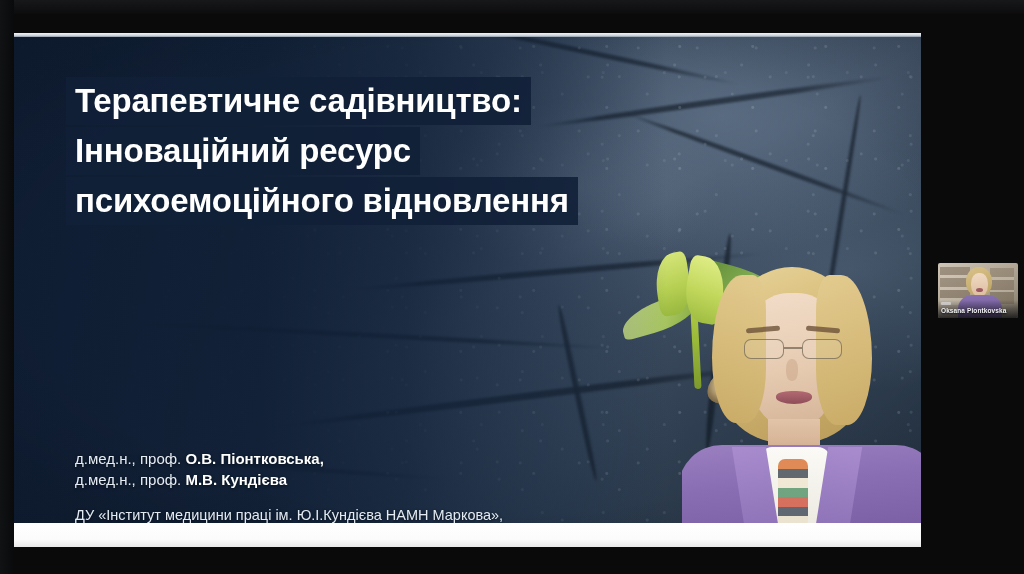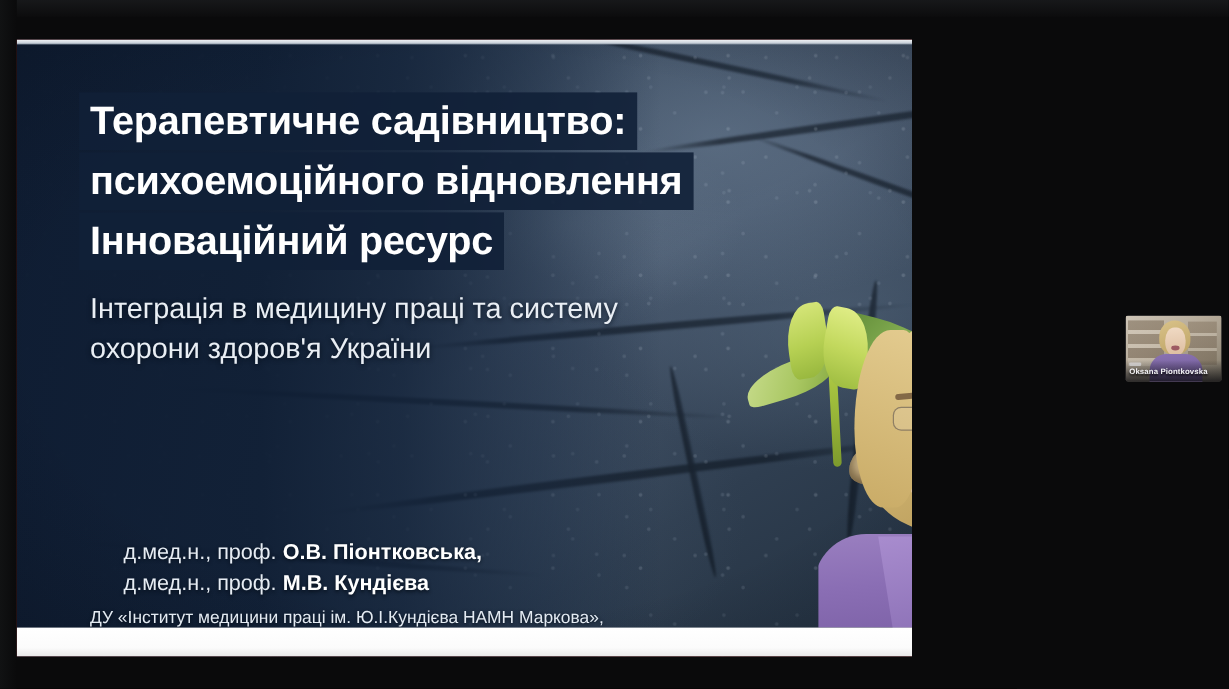--- a/index.html
+++ b/index.html
@@ -23,23 +23,23 @@
   }
   .chrome-left {
     position:absolute; left:0; top:0; width:14px; height:574px;
     background:linear-gradient(90deg,#111213 0%,#0a0a0b 100%);
   }
 
   
   #slide {
     position:absolute;
     left:14px; top:33px;
-    width:746px; height:514px;
+    width:907px; height:514px;
     overflow:hidden;
-    background:#7f1d1d;
+    background:#0c4a6e;
   }
   
   .slide-topline {
     position:absolute; left:0; top:0; width:921px; height:4px;
     background:linear-gradient(180deg,#f2f4f6 0%,#cfd6de 60%,#8d99a8 100%);
     z-index:40;
   }
   
   .slide-bottomband {
     position:absolute; left:0; bottom:0; width:921px; height:24px;
@@ -146,26 +146,25 @@
     font-size:24px;
     font-weight:400;
     color:#e9eef4;
     line-height:1.38;
     white-space:nowrap;
     text-shadow:0 1px 4px rgba(6,14,26,.85);
   }
 
   .credits-block { position:absolute; left:61px; top:415px; }
   .credit-line {
-    font-size:18px;
+    font-size:15px;
     color:#e6ecf3;
     line-height:1.42;
     white-space:nowrap;
     text-shadow:0 1px 3px rgba(6,14,26,.9);
-    margin-left:28px;
   }
   .credit-line .nm { font-weight:bold; color:#ffffff; }
   .affil-block { position:absolute; left:61px; top:472px; }
   .affil-line {
     font-size:14.5px;
     color:#e3eaf2;
     line-height:1.45;
     white-space:nowrap;
     text-shadow:0 1px 3px rgba(6,14,26,.9);
   }
@@ -363,28 +362,24 @@
       <div class="seed-husk"></div>
     </div>
 
     <div class="bg-scrim"></div>
     <div class="bg-vignette"></div>
 
     <div class="slide-text">
 
       <div class="title-block">
         <div class="title-line">Терапевтичне садівництво:</div>
+        <div class="title-line">Інноваційний ресурс</div>
         <div class="title-line">психоемоційного відновлення</div>
-        <div class="title-line">Інноваційний ресурс</div>
       </div>
 
-      <div class="subtitle-block">
-        <div class="subtitle-line">Інтеграція в медицину праці та систему</div>
-        <div class="subtitle-line">охорони здоров'я України</div>
-      </div>
 
       <div class="credits-block">
         <div class="credit-line"><span>д.мед.н., проф. </span><span class="nm">О.В. Піонтковська,</span></div>
         <div class="credit-line"><span>д.мед.н., проф. </span><span class="nm">М.В. Кундієва</span></div>
       </div>
 
       <div class="affil-block">
         <div class="affil-line">ДУ «Інститут медицини праці ім. Ю.І.Кундієва НАМН Маркова»,</div>
         <div class="affil-line">Лабораторія психічного здоров'я</div>
       </div>

